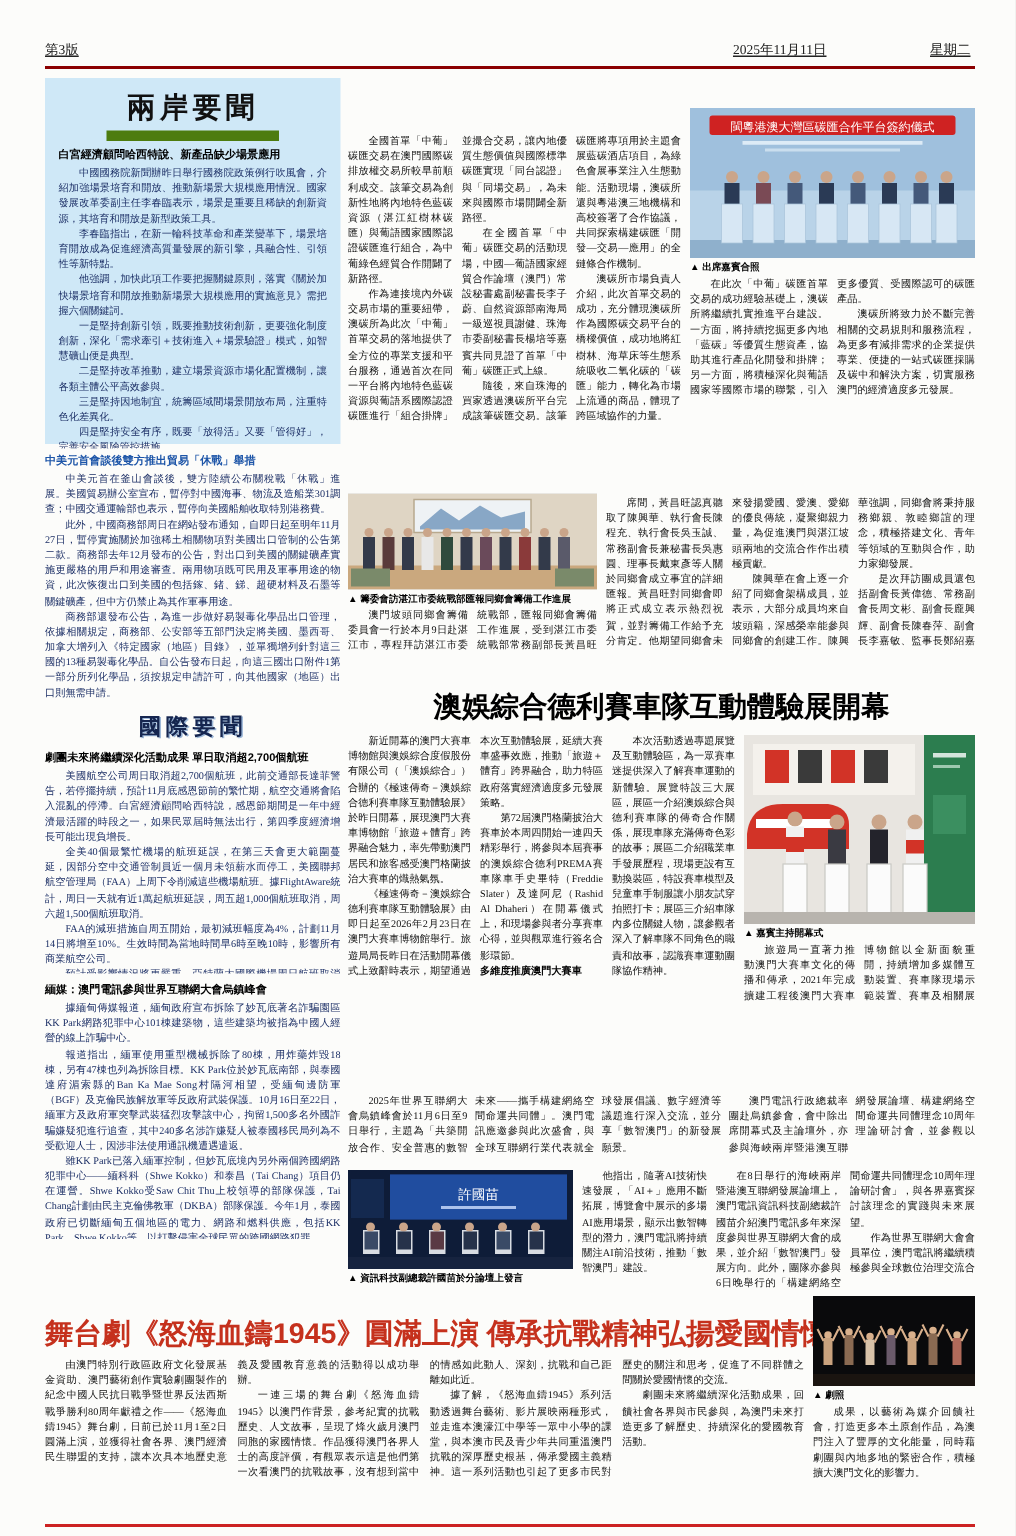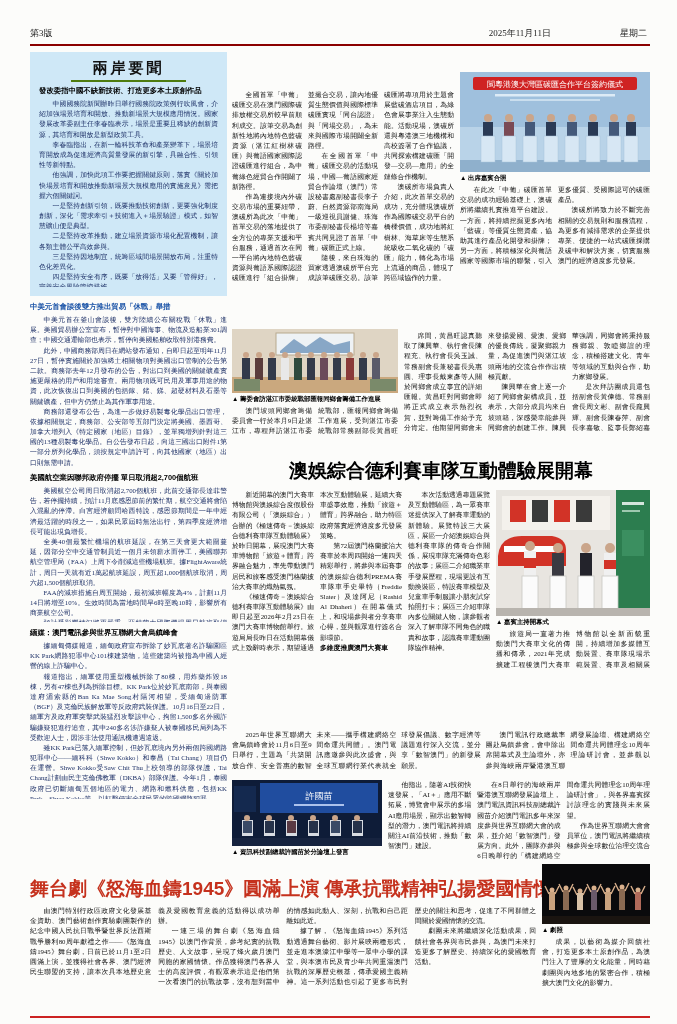--- a/index.html
+++ b/index.html
@@ -1,19 +1,19 @@
 <!DOCTYPE html>
 <html><head>
 <meta charset="utf-8">
 <style>
   html,body{margin:0;padding:0;background:#e9e9e6;}
   #page{position:relative;width:677px;height:1024px;margin:0 auto;background:#fcfcfa;
         font-family:"Liberation Serif", serif;color:#111;overflow:hidden;}
   
-  .hdr-item{position:absolute;top:27px;font-size:9px;color:#222;}
+  .hdr-item{position:absolute;top:27px;font-size:9px;color:#222;text-decoration:underline;}
   #edition{left:30px;}
   #masthead{left:50%;top:23px;transform:translateX(-50%) skewX(-6deg);
             color:#c00000;font-weight:bold;font-style:italic;font-size:14px;
             font-family:"Liberation Serif", serif;}
   #date{right:126px;}
   #weekday{right:30px;}
   #hdr-rule{position:absolute;top:44px;left:30px;width:620px;border-top:2px solid #8b0000;}
   #ftr-rule{position:absolute;top:1016px;left:30px;width:620px;border-top:2px solid #cc2222;}
 
   
@@ -21,21 +21,21 @@
   .body p{margin:0;text-indent:2em;}
   .cap{font-size:6.4px;font-weight:bold;color:#000;margin:2px 0;
        font-family:"Liberation Sans", sans-serif;white-space:nowrap;overflow:hidden;}
   .subhead{font-weight:bold;text-indent:0 !important;color:#000;
            font-family:"Liberation Sans", sans-serif;}
 
   
   #sidebar{position:absolute;left:30px;top:52px;width:197px;}
   #box-cross{background:#cfe8f7;box-sizing:border-box;height:244px;padding:7px 9px;}
   .sec-hdr{ text-align:center;font-weight:bold;font-family:"Liberation Sans", sans-serif;}
-  #cross-hdr{font-size:15px;letter-spacing:3px;border-bottom:2px solid #4d7c0f;
+  #cross-hdr{font-size:19px;letter-spacing:3px;border-bottom:7px solid #4d7c0f;
              width:64%;margin:0 auto 4px;padding-bottom:2px;}
   #intl-hdr{font-size:15px;letter-spacing:3px;color:#15254f;margin:8px 0 4px;
             text-shadow:1px 1px 0 #9db8d8;}
   .sb-title{font-size:7.4px;font-weight:bold;margin:2px 0 3px;color:#000;
             font-family:"Liberation Sans", sans-serif;}
   .sb-title.blue{color:#1d55a8;}
   #sidebar .body{color:#1c2f66;}
   #box-cross .body{height:188px;}
   #sb-trade .body{height:152px;}
   #sb-air .body{height:136px;}
@@ -91,21 +91,21 @@
 
   <div class="hdr-item" id="edition">第3版</div>
   <div id="masthead">僑報</div>
   <div class="hdr-item" id="date">2025年11月11日</div>
   <div class="hdr-item" id="weekday">星期二</div>
   <div id="hdr-rule"></div>
 
   <div id="sidebar">
     <div id="box-cross">
       <div class="sec-hdr" id="cross-hdr">兩岸要聞</div>
-      <div class="sb-title">發改委指中國不缺新技術、打造更多本土原創作品</div>
+      <div class="sb-title">白宮經濟顧問哈西特說、新產品缺少場景應用</div>
       <div class="body">
         <p>中國國務院新聞辦昨日舉行國務院政策例行吹風會，介紹加強場景培育和開放、推動新場景大規模應用情況。國家發展改革委副主任李春臨表示，場景是重要且稀缺的創新資源，其培育和開放是新型政策工具。</p>
         <p>李春臨指出，在新一輪科技革命和產業變革下，場景培育開放成為促進經濟高質量發展的新引擎，具融合性、引領性等新特點。</p>
         <p>他強調，加快此項工作要把握關鍵原則，落實《關於加快場景培育和開放推動新場景大規模應用的實施意見》需把握六個關鍵詞。</p>
         <p>一是堅持創新引領，既要推動技術創新，更要強化制度創新，深化「需求牽引＋技術進入＋場景驗證」模式，如智慧礦山便是典型。</p>
         <p>二是堅持改革推動，建立場景資源市場化配置機制，讓各類主體公平高效參與。</p>
         <p>三是堅持因地制宜，統籌區域間場景開放布局，注重特色化差異化。</p>
         <p>四是堅持安全有序，既要「放得活」又要「管得好」，完善安全風險管控措施。</p>
 
       </div>
@@ -113,23 +113,24 @@
 
     <div id="sb-trade">
       <div class="sb-title blue">中美元首會談後雙方推出貿易「休戰」舉措</div>
       <div class="body">
         <p>中美元首在釜山會談後，雙方陸續公布關稅戰「休戰」進展。美國貿易辦公室宣布，暫停對中國海事、物流及造船業301調查；中國交通運輸部也表示，暫停向美國船舶收取特別港務費。</p>
         <p>此外，中國商務部周日在網站發布通知，自即日起至明年11月27日，暫停實施關於加強稀土相關物項對美國出口管制的公告第二款。商務部去年12月發布的公告，對出口到美國的關鍵礦產實施更嚴格的用戶和用途審查。兩用物項既可民用及軍事用途的物資，此次恢復出口到美國的包括鎵、鍺、銻、超硬材料及石墨等關鍵礦產，但中方仍禁止為其作軍事用途。</p>
         <p>商務部還發布公告，為進一步做好易製毒化學品出口管理，依據相關規定，商務部、公安部等五部門決定將美國、墨西哥、加拿大增列入《特定國家（地區）目錄》，並單獨增列針對這三國的13種易製毒化學品。自公告發布日起，向這三國出口附件1第一部分所列化學品，須按規定申請許可，向其他國家（地區）出口則無需申請。</p>
       </div>
     </div>
 
+    <div class="sec-hdr" id="intl-hdr">國際要聞</div>
 
     <div id="sb-air">
-      <div class="sb-title">美國航空業因聯邦政府停擺 單日取消超2,700個航班</div>
+      <div class="sb-title">劇團未來將繼續深化活動成果 單日取消超2,700個航班</div>
       <div class="body">
         <p>美國航空公司周日取消超2,700個航班，此前交通部長達菲警告，若停擺持續，預計11月底感恩節前的繁忙期，航空交通將會陷入混亂的停滯。白宮經濟顧問哈西特說，感恩節期間是一年中經濟最活躍的時段之一，如果民眾屆時無法出行，第四季度經濟增長可能出現負增長。</p>
         <p>全美40個最繁忙機場的航班延誤，在第三天會更大範圍蔓延，因部分空中交通管制員近一個月未領薪水而停工，美國聯邦航空管理局（FAA）上周下令削減這些機場航班。據FlightAware統計，周日一天就有近1萬起航班延誤，周五超1,000個航班取消，周六超1,500個航班取消。</p>
         <p>FAA的減班措施自周五開始，最初減班幅度為4%，計劃11月14日將增至10%。生效時間為當地時間早6時至晚10時，影響所有商業航空公司。</p>
         <p>預計受影響情況將更嚴重，亞特蘭大國際機場周日航班取消數量最多，其次是受冬季天氣影響的芝加哥航空樞紐兩國際機場。喬治亞州天氣也可能造成影響，國家氣象局辦公室警告，周二前喬治亞州大部分地區將出現冰凍天氣。</p>
       </div>
     </div>
 
     <div id="sb-mm">
       <div class="sb-title">緬媒：澳門電訊參與世界互聯網大會烏鎮峰會</div>

